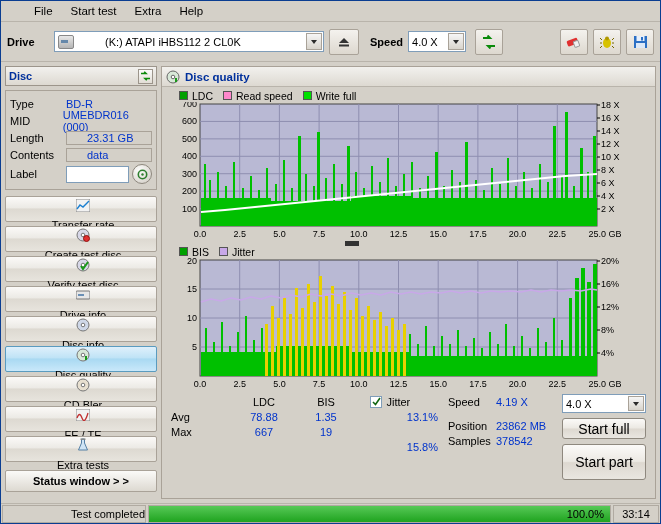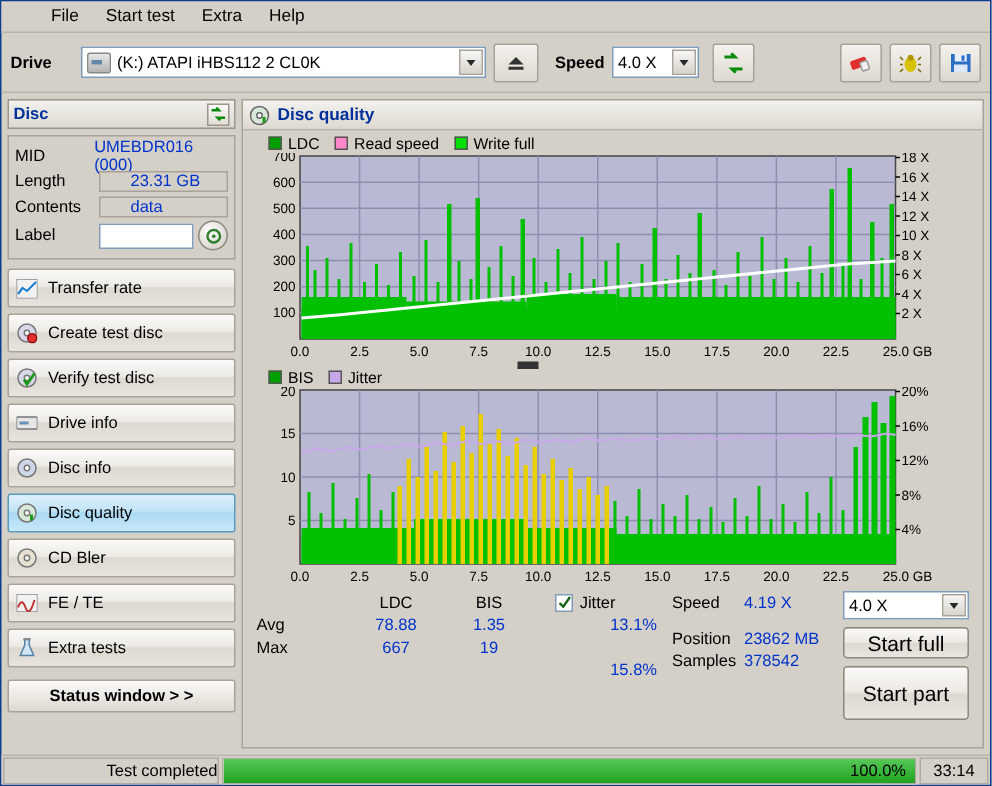--- a/index.html
+++ b/index.html
@@ -70,20 +70,21 @@
   .lbl { font-size: 11px; color: #000; }
   .lbl.bold { font-weight: bold; }
   .combo {
     height: 21px;
     background: #fff;
     border: 1px solid #7f9db9;
     display: flex; align-items: center;
     padding-left: 3px;
     position: relative;
     font-size: 11px;
+    gap: 27px;
   }
   .combo .arrowbox {
     position: absolute; right: 1px; top: 1px;
     width: 16px; height: 17px;
     background: linear-gradient(to bottom,#f6f6f6,#d8d4cc);
     border: 1px solid #a9a298;
     display: flex; align-items: center; justify-content: center;
   }
   .caret-down {
     width: 0; height: 0;
@@ -170,20 +171,21 @@
   
   .nav { display: flex; flex-direction: column; gap: 4px; margin-top: 2px; }
   .navbtn {
     height: 26px;
     border: 1px solid #a9a298;
     background: linear-gradient(to bottom,#fbfaf8 0%, #eceae5 45%, #ddd9d1 50%, #e7e4dd 100%);
     display: flex; align-items: center;
     padding-left: 4px; gap: 6px;
     font-size: 11px;
     border-radius: 2px;
+    flex-direction: column;
   }
   .navbtn.active {
     background: linear-gradient(to bottom,#dff0fb 0%, #bfe3f6 45%, #a9d9f2 50%, #c9e8fa 100%);
     border-color: #5a9bbf;
   }
   .navicon {
     width: 16px; height: 16px; flex: none;
     display: flex; align-items: center; justify-content: center;
   }
   .statusbtn {
@@ -339,20 +341,24 @@
         <div class="stitle">Disc</div>
         <div class="mini-btn">
           <svg width="11" height="10" viewBox="0 0 11 10">
             <path d="M1 2.5 h5 l-1.8 -1.8" stroke="#0a8a0a" stroke-width="1.6" fill="none"></path>
             <path d="M10 7.5 h-5 l1.8 1.8" stroke="#0a8a0a" stroke-width="1.6" fill="none"></path>
           </svg>
         </div>
       </div>
 
       <div class="disc-info">
+        <div class="row">
+          <span class="k">Type</span>
+          <span class="v">BD-R</span>
+        </div>
         <div class="row">
           <span class="k">MID</span>
           <span class="v">UMEBDR016 (000)</span>
         </div>
         <div class="row">
           <span class="k">Length</span>
           <span class="v right">23.31 GB</span>
         </div>
         <div class="row">
           <span class="k">Contents</span>

